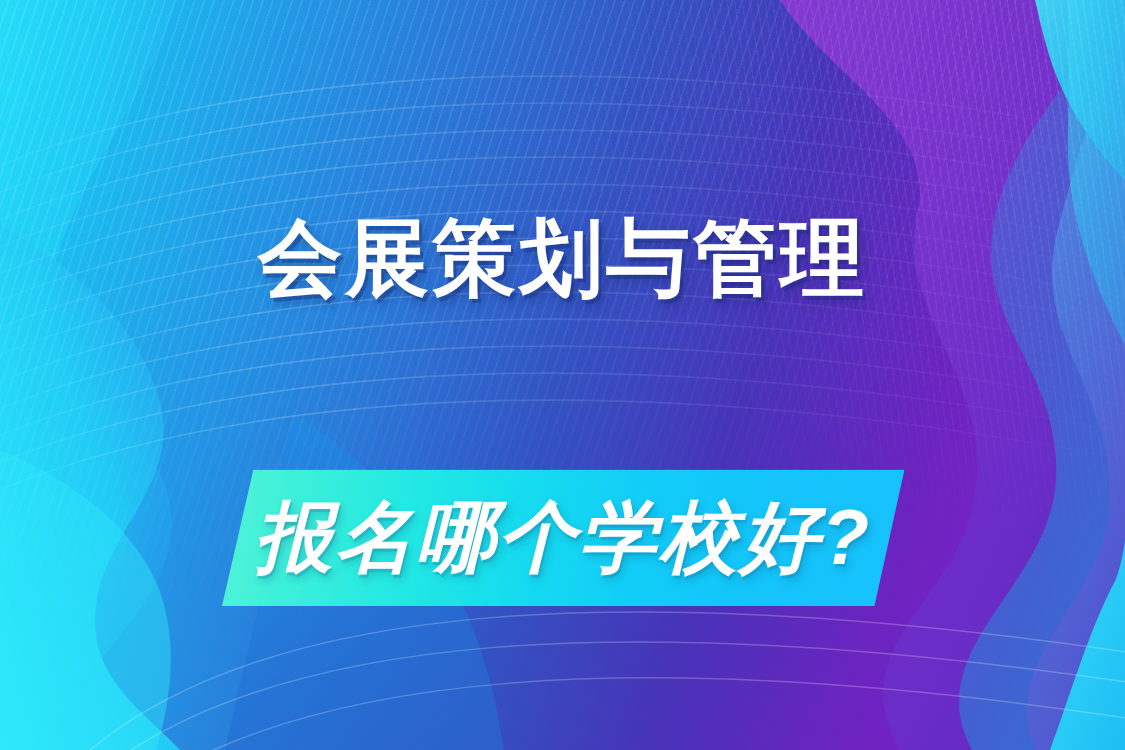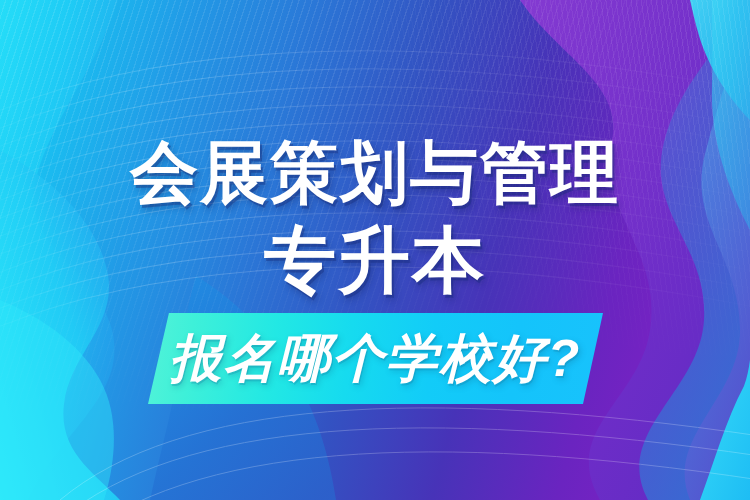--- a/index.html
+++ b/index.html
@@ -75,21 +75,21 @@
     color: #ffffff;
     font-weight: 700;
     letter-spacing: 2px;
     white-space: nowrap;
     text-shadow:
        2px 3px 0 rgba(22,42,120,0.38),
        3px 5px 7px rgba(16,30,90,0.30);
   }
   #title-line-1 {
     top: 130px;
-    font-size: 68px;
+    font-size: 56px;
     line-height: 84px;
   }
   #title-line-2 {
     top: 218px;
     font-size: 72px;
     line-height: 84px;
   }
 
   
   .highlight-wrap {
@@ -245,21 +245,20 @@
     </g>
   </svg>
 
   <div class="bg-layer hatch"></div>
   <div class="bg-layer hatch-2"></div>
 
   <div class="content">
 
     <div class="title-line" id="title-line-1">会展策划与管理</div>
 
-    <div class="title-line" id="title-line-2">专升本</div>
 
     <div class="highlight-wrap">
       <div class="highlight-shape"></div>
       <div class="highlight-text">报名哪个学校好?</div>
     </div>
 
   </div>
 </div>
 
 </body></html>

